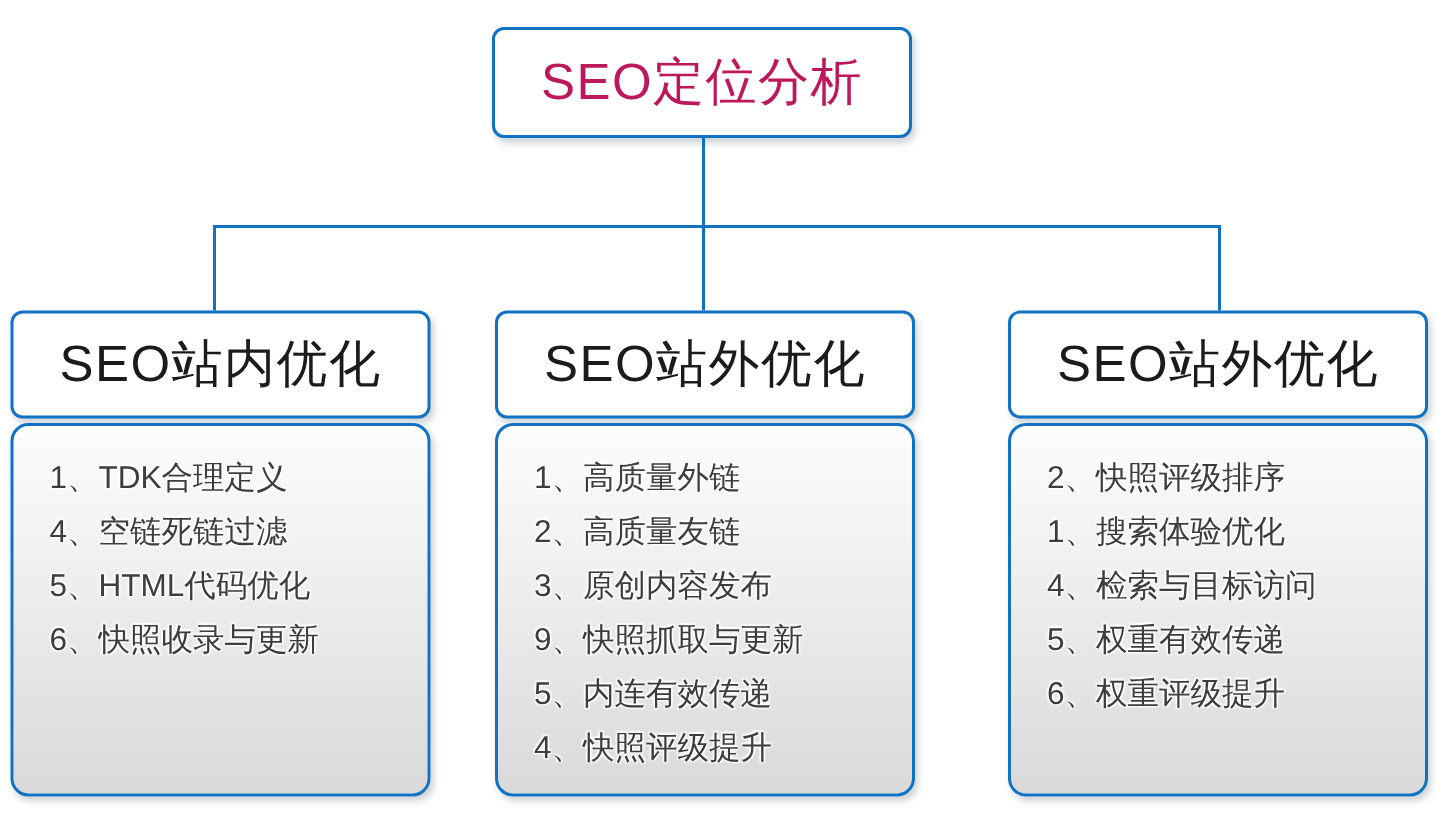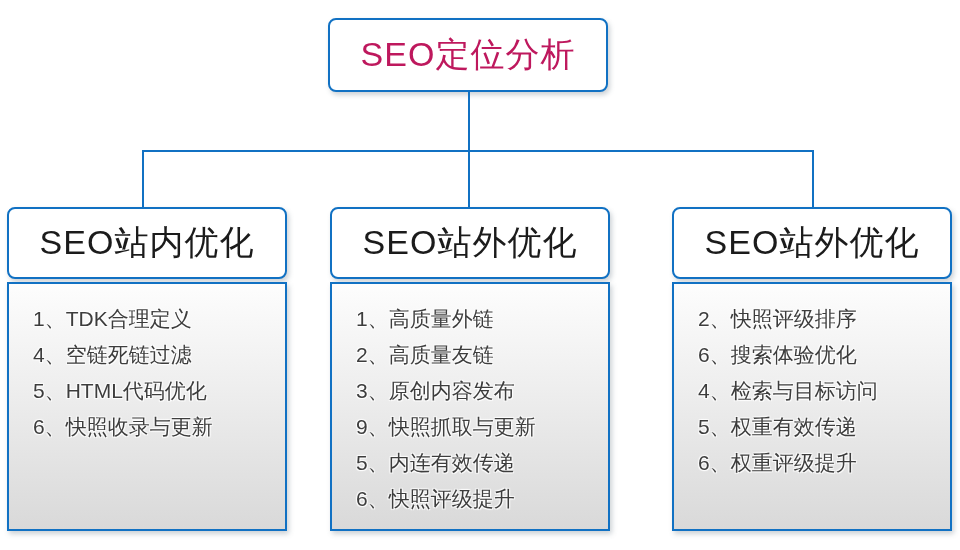--- a/index.html
+++ b/index.html
@@ -35,21 +35,21 @@
     width: 280px; height: 72px;
     font-size: 34px;
     color: #1b1b1b;
     letter-spacing: 1px;
   }
   .branch-body {
     position: absolute;
     top: 282px;
     width: 280px; height: 249px;
     border: 2px solid #1171c3;
-    border-radius: 0;
+    border-radius: 12px;
     background: linear-gradient(180deg, #fdfdfd 0%, #efefef 40%, #d9d9d9 100%);
     box-shadow: 2px 3px 5px rgba(90,105,120,0.30);
     padding: 17px 10px 0 24px;
   }
   .branch-0 { left: 7px; }
   .branch-1 { left: 330px; }
   .branch-2 { left: 672px; }
   .list-item {
     font-size: 21px;
     line-height: 36px;
@@ -93,27 +93,27 @@
 
   <div class="box branch-header branch-1">
     <span>SEO站外优化</span>
   </div>
   <div class="branch-body branch-1">
     <div class="list-item">1、高质量外链</div>
     <div class="list-item">2、高质量友链</div>
     <div class="list-item">3、原创内容发布</div>
     <div class="list-item">9、快照抓取与更新</div>
     <div class="list-item">5、内连有效传递</div>
-    <div class="list-item">6、快照评级提升</div>
+    <div class="list-item">4、快照评级提升</div>
   </div>
 
   <div class="box branch-header branch-2">
     <span>SEO站外优化</span>
   </div>
   <div class="branch-body branch-2">
     <div class="list-item">2、快照评级排序</div>
-    <div class="list-item">6、搜索体验优化</div>
+    <div class="list-item">1、搜索体验优化</div>
     <div class="list-item">4、检索与目标访问</div>
     <div class="list-item">5、权重有效传递</div>
     <div class="list-item">6、权重评级提升</div>
   </div>
 
 </div>
 
 </body></html>

